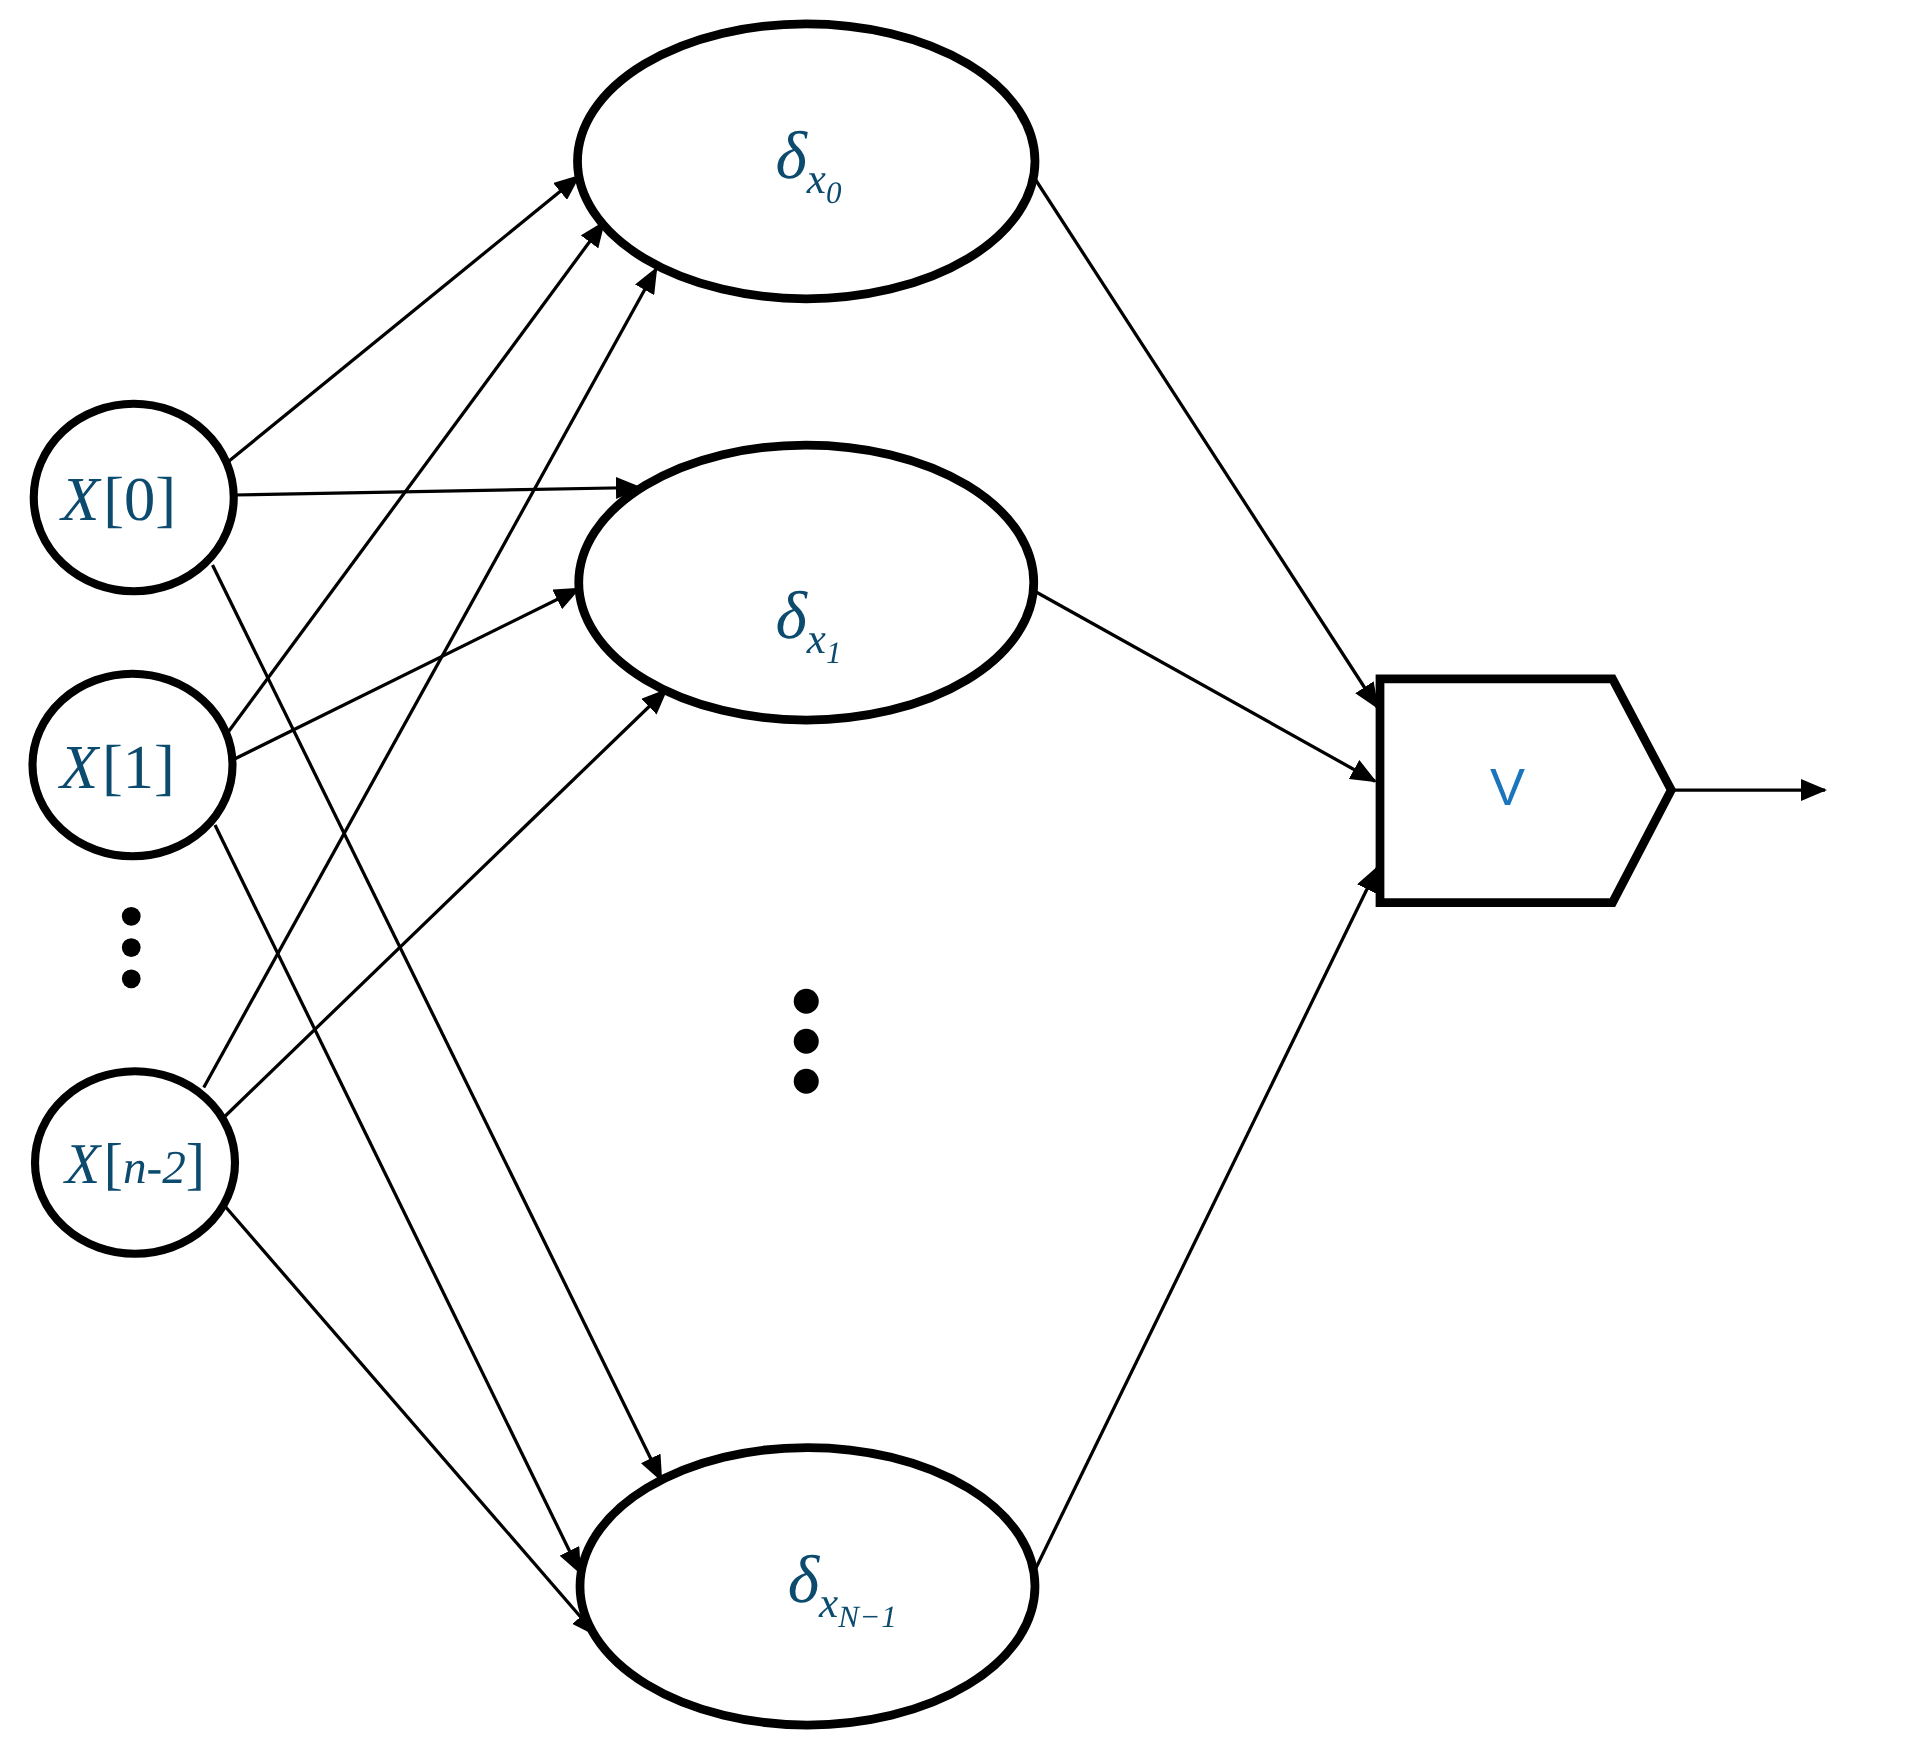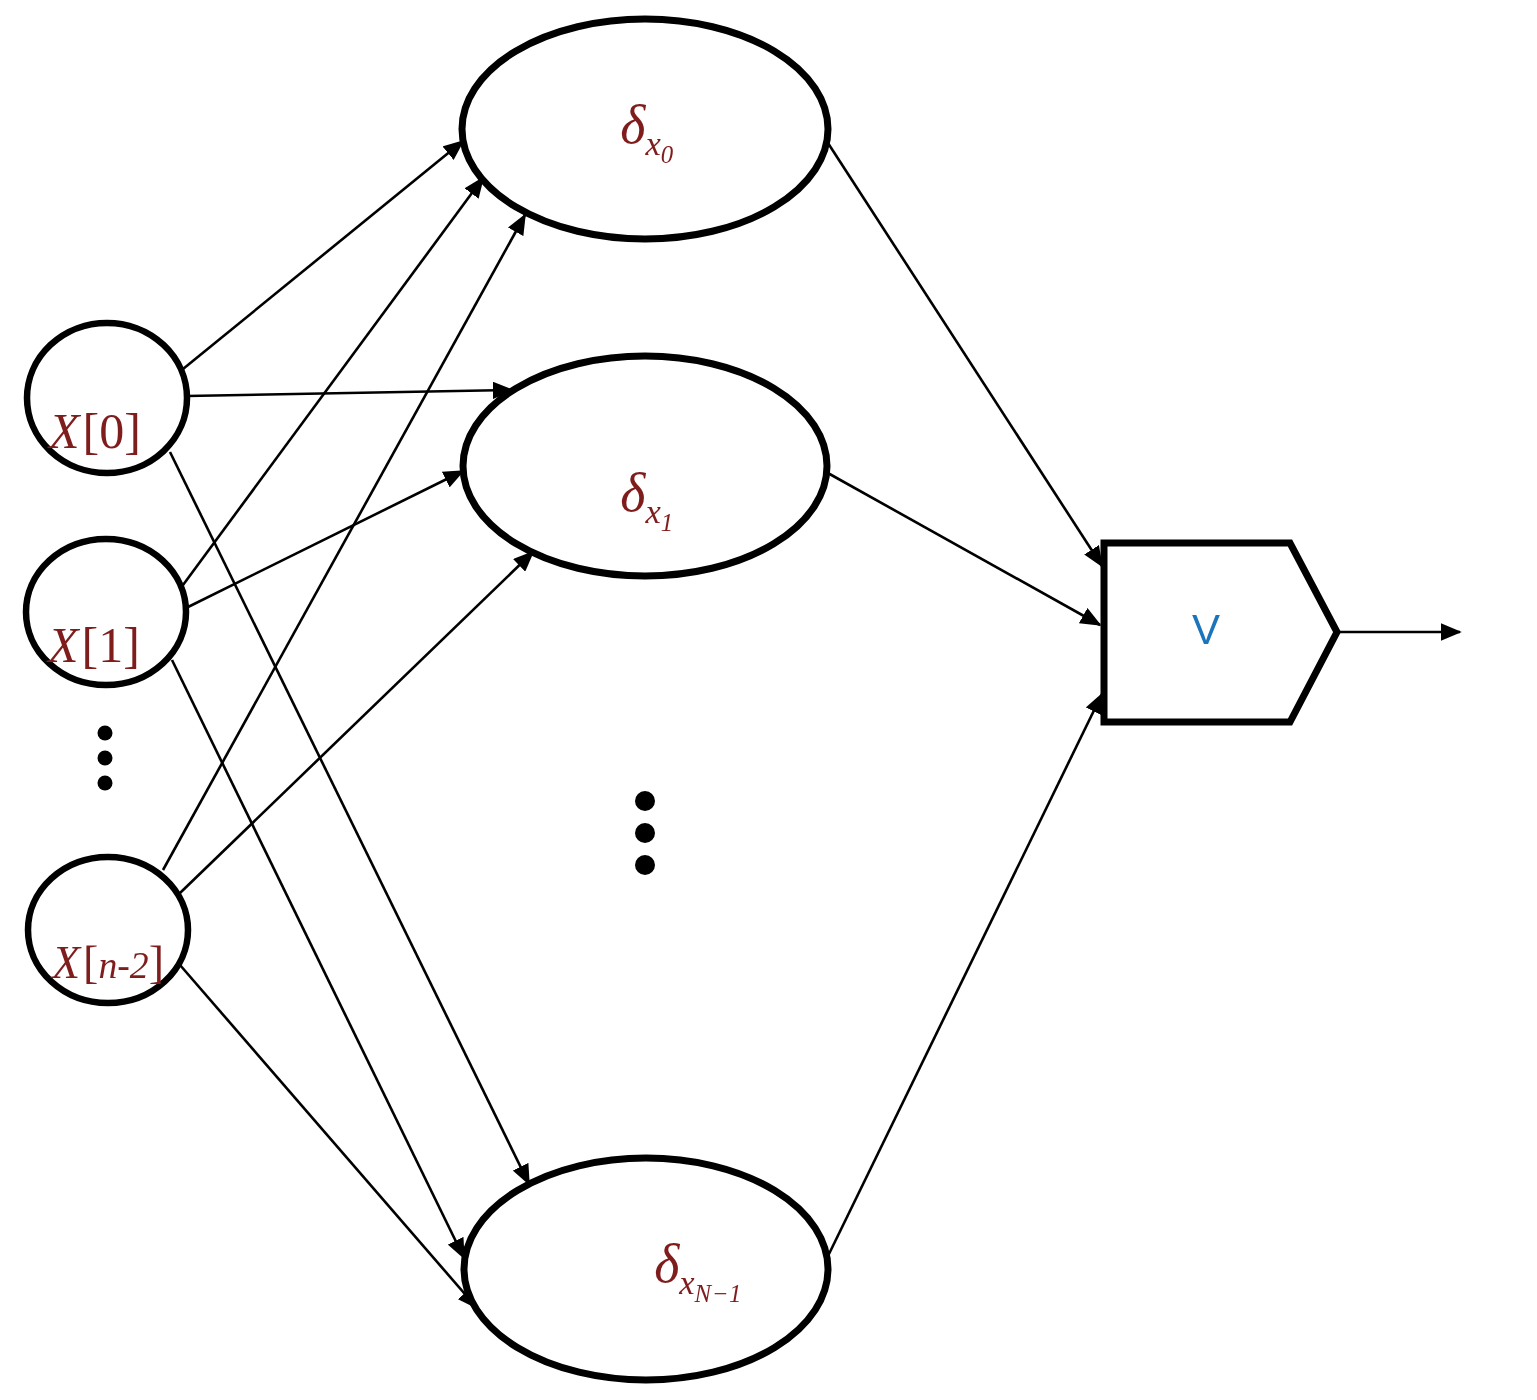--- a/index.html
+++ b/index.html
@@ -16,27 +16,27 @@
     font-family: "Liberation Serif", "DejaVu Serif", serif;
   }
   .canvas svg {
     position: absolute;
     left: 0;
     top: 0;
   }
   .node-label {
     position: absolute;
     transform: translate(-50%, -50%);
-    color: #7f1d1d;
+    color: #0c4a6e;
     white-space: nowrap;
     line-height: 1;
     user-select: none;
   }
   
-  .x-label { font-size: 50px; margin-top: 32px; }
+  .x-label { font-size: 50px; }
   .x-label .x-var {
     font-style: italic;
     padding-right: 3px;
   }
   .x-label .x-br { font-style: normal; }
   .x-label .x-idx { font-style: normal; }
   .x-label.x-label-nm1 { font-size: 46px; }
   .x-label.x-label-nm1 .x-idx {
     font-style: italic;
     font-size: 0.82em;
@@ -131,19 +131,19 @@
   </div>
 
   <div class="node-label d-label" style="left:647px; top:133px;">
     <span class="d-base">δ</span><span class="d-sub">x</span><span class="d-subsub">0</span>
   </div>
 
   <div class="node-label d-label" style="left:647px; top:468px;margin-top:33px;">
     <span class="d-base">δ</span><span class="d-sub">x</span><span class="d-subsub">1</span>
   </div>
 
-  <div class="node-label d-label" style="left:698px; top:1272px;">
+  <div class="node-label d-label" style="left:674px; top:1272px;">
     <span class="d-base">δ</span><span class="d-sub">x</span><span class="d-subsub">N−1</span>
   </div>
 
   <div class="node-label v-label" style="left:1206px; top:630px;">V</div>
 
 </div>
 
 </body></html>

